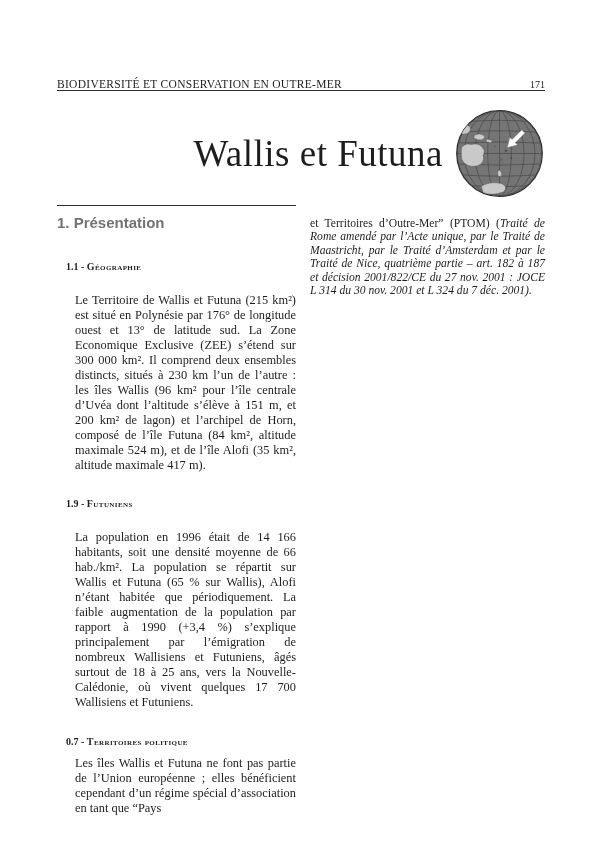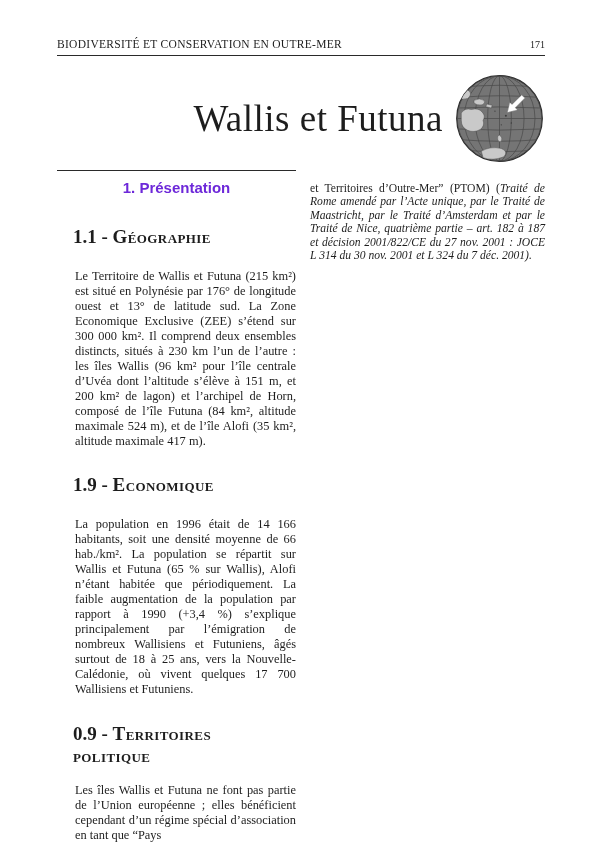--- a/index.html
+++ b/index.html
@@ -7,46 +7,46 @@
     width: 600px; height: 848px; overflow: hidden;
     font-family: "Liberation Serif", serif;
     color: #1d1d1d;
     -webkit-font-smoothing: antialiased;
   }
   .page { padding: 38px 55px 0 57px; box-sizing: border-box; width: 600px; }
 
   
   .page-header {
     display: flex; justify-content: space-between; align-items: baseline;
-    border-bottom: 1.2px solid #2a2a2a; padding-bottom: 5px;
+    border-bottom: 1.2px solid #2a2a2a;  margin-top: 40px;
   }
   .running-title { font-size: 11.5px; letter-spacing: 0.3px; }
   .page-num { font-size: 10px; }
 
   
   .title-row {
     display: flex; justify-content: flex-end; align-items: center;
     margin-top: 17px; height: 91px; gap: 9px;
   }
   .doc-title { font-size: 37px; font-weight: normal; margin: 2px; line-height: 1; letter-spacing: 0.5px; }
   .globe-wrap { width: 91px; height: 91px; flex: 0 0 auto; }
 
   
   .columns { display: flex; gap: 14px; margin-top: 0; }
   .col-left  { width: 239px; flex: 0 0 auto; }
   .col-right { width: 235px; flex: 0 0 auto; }
 
   .col-rule { border: none; border-top: 1.2px solid #2a2a2a; margin: 6px 0 0 0; }
   .presentation-heading {
     font-family: "Liberation Sans", sans-serif;
-    font-size: 15px; font-weight: bold; text-align: center;
-    margin: 8px 0 0 0; color: #6d28d9;
+    font-size: 15px; font-weight: bold; text-align: left;
+    margin: 8px 0 0 0; color: #737373;
   }
 
-  .subsection-heading { margin: 16px; font-size: 19px; font-weight: bold; }
+  .subsection-heading { margin: 9px; font-size: 10px; font-weight: bold; }
   .subsection-heading .sc { font-variant: small-caps; letter-spacing: 0.4px; }
   .sh-1 { margin-top: 30px; }
   .sh-2 { margin-top: 25px; }
   .sh-3 { margin-top: 26px; }
 
   .body-para {
     margin: 21px 0 0 18px;
     font-size: 12.4px; line-height: 15px;
     text-align: justify; text-justify: inter-word;
   }
@@ -114,24 +114,24 @@
 
   <div class="columns">
 
     <div class="col col-left">
       <hr class="col-rule">
       <h2 class="presentation-heading">1. Présentation</h2>
 
       <h3 class="subsection-heading sh-1"><span>1.1 - </span><span class="sc">Géographie</span></h3>
       <p class="body-para">Le Territoire de Wallis et Futuna (215 km²) est situé en Polynésie par 176° de longitude ouest et 13° de latitude sud. La Zone Economique Exclusive (ZEE) s’étend sur 300 000 km². Il comprend deux ensembles distincts, situés à 230 km l’un de l’autre : les îles Wallis (96 km² pour l’île centrale d’Uvéa dont l’altitude s’élève à 151 m, et 200 km² de lagon) et l’archipel de Horn, composé de l’île Futuna (84 km², altitude maximale 524 m), et de l’île Alofi (35 km², altitude maximale 417 m).</p>
 
-      <h3 class="subsection-heading sh-2"><span>1.9 - </span><span class="sc">Economique</span></h3>
+      <h3 class="subsection-heading sh-2"><span>1.9 - </span><span class="sc">Futuniens</span></h3>
       <p class="body-para">La population en 1996 était de 14 166 habitants, soit une densité moyenne de 66 hab./km². La population se répartit sur Wallis et Futuna (65 % sur Wallis), Alofi n’étant habitée que périodiquement. La faible augmentation de la population par rapport à 1990 (+3,4 %) s’explique principalement par l’émigration de nombreux Wallisiens et Futuniens, âgés surtout de 18 à 25 ans, vers la Nouvelle-Calédonie, où vivent quelques 17 700 Wallisiens et Futuniens.</p>
 
-      <h3 class="subsection-heading sh-3"><span>0.9 - </span><span class="sc">Territoires politique</span></h3>
+      <h3 class="subsection-heading sh-3"><span>0.7 - </span><span class="sc">Territoires politique</span></h3>
       <p class="body-para follow">Les îles Wallis et Futuna ne font pas partie de l’Union européenne ; elles bénéficient cependant d’un régime spécial d’association en tant que “Pays</p>
     </div>
 
     <div class="col col-right">
       <p class="continuation"><span>et Territoires d’Outre-Mer” (PTOM) (</span><span class="italic">Traité de Rome amendé par l’Acte unique, par le Traité de Maastricht, par le Traité d’Amsterdam et par le Traité de Nice, quatrième partie – art. 182 à 187 et décision 2001/822/CE du 27 nov. 2001 : JOCE L 314 du 30 nov. 2001 et L 324 du 7 déc. 2001).</span></p>
     </div>
 
   </div>
 </div>
 

